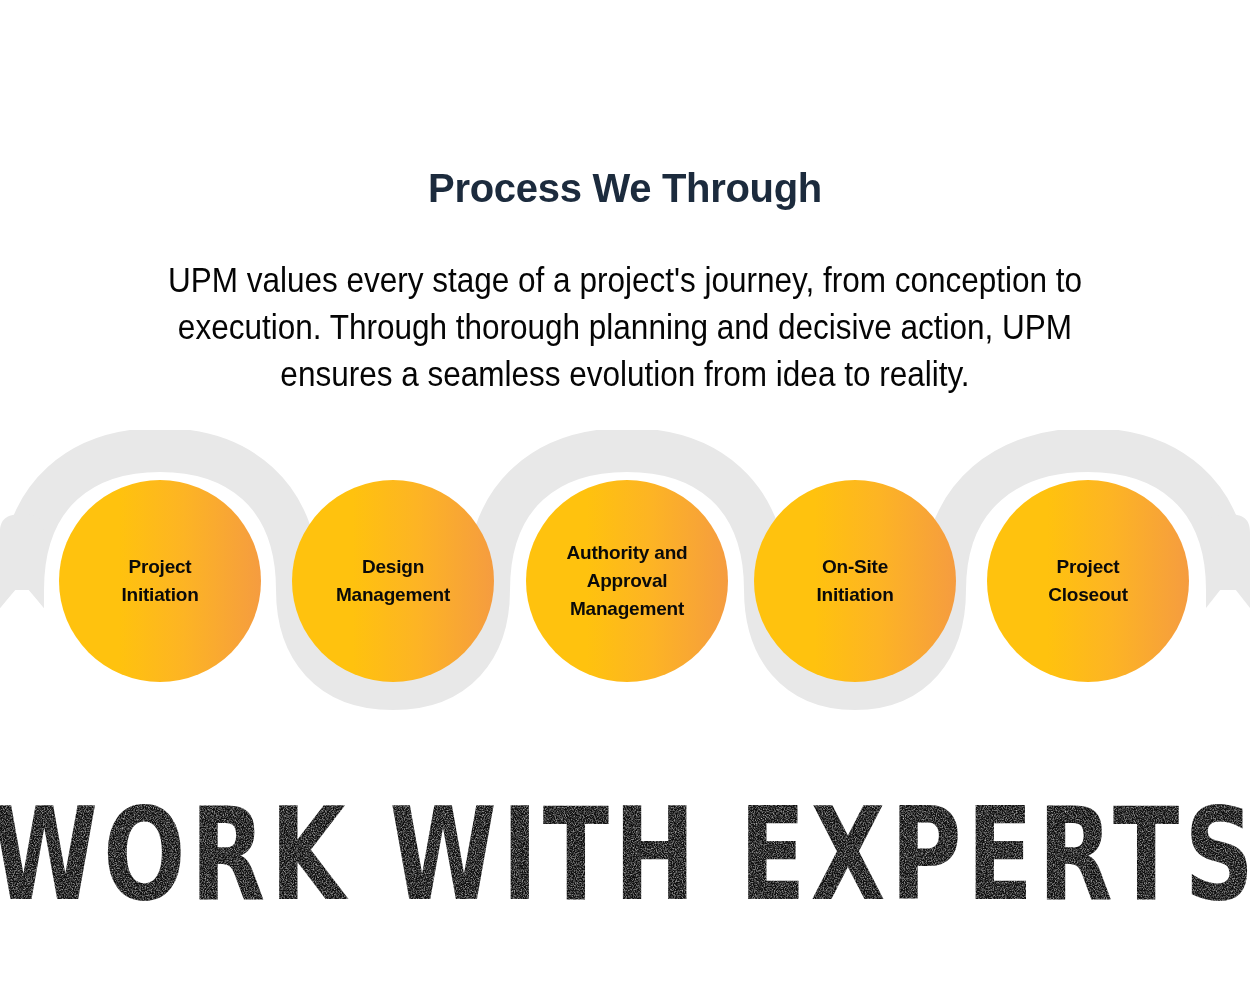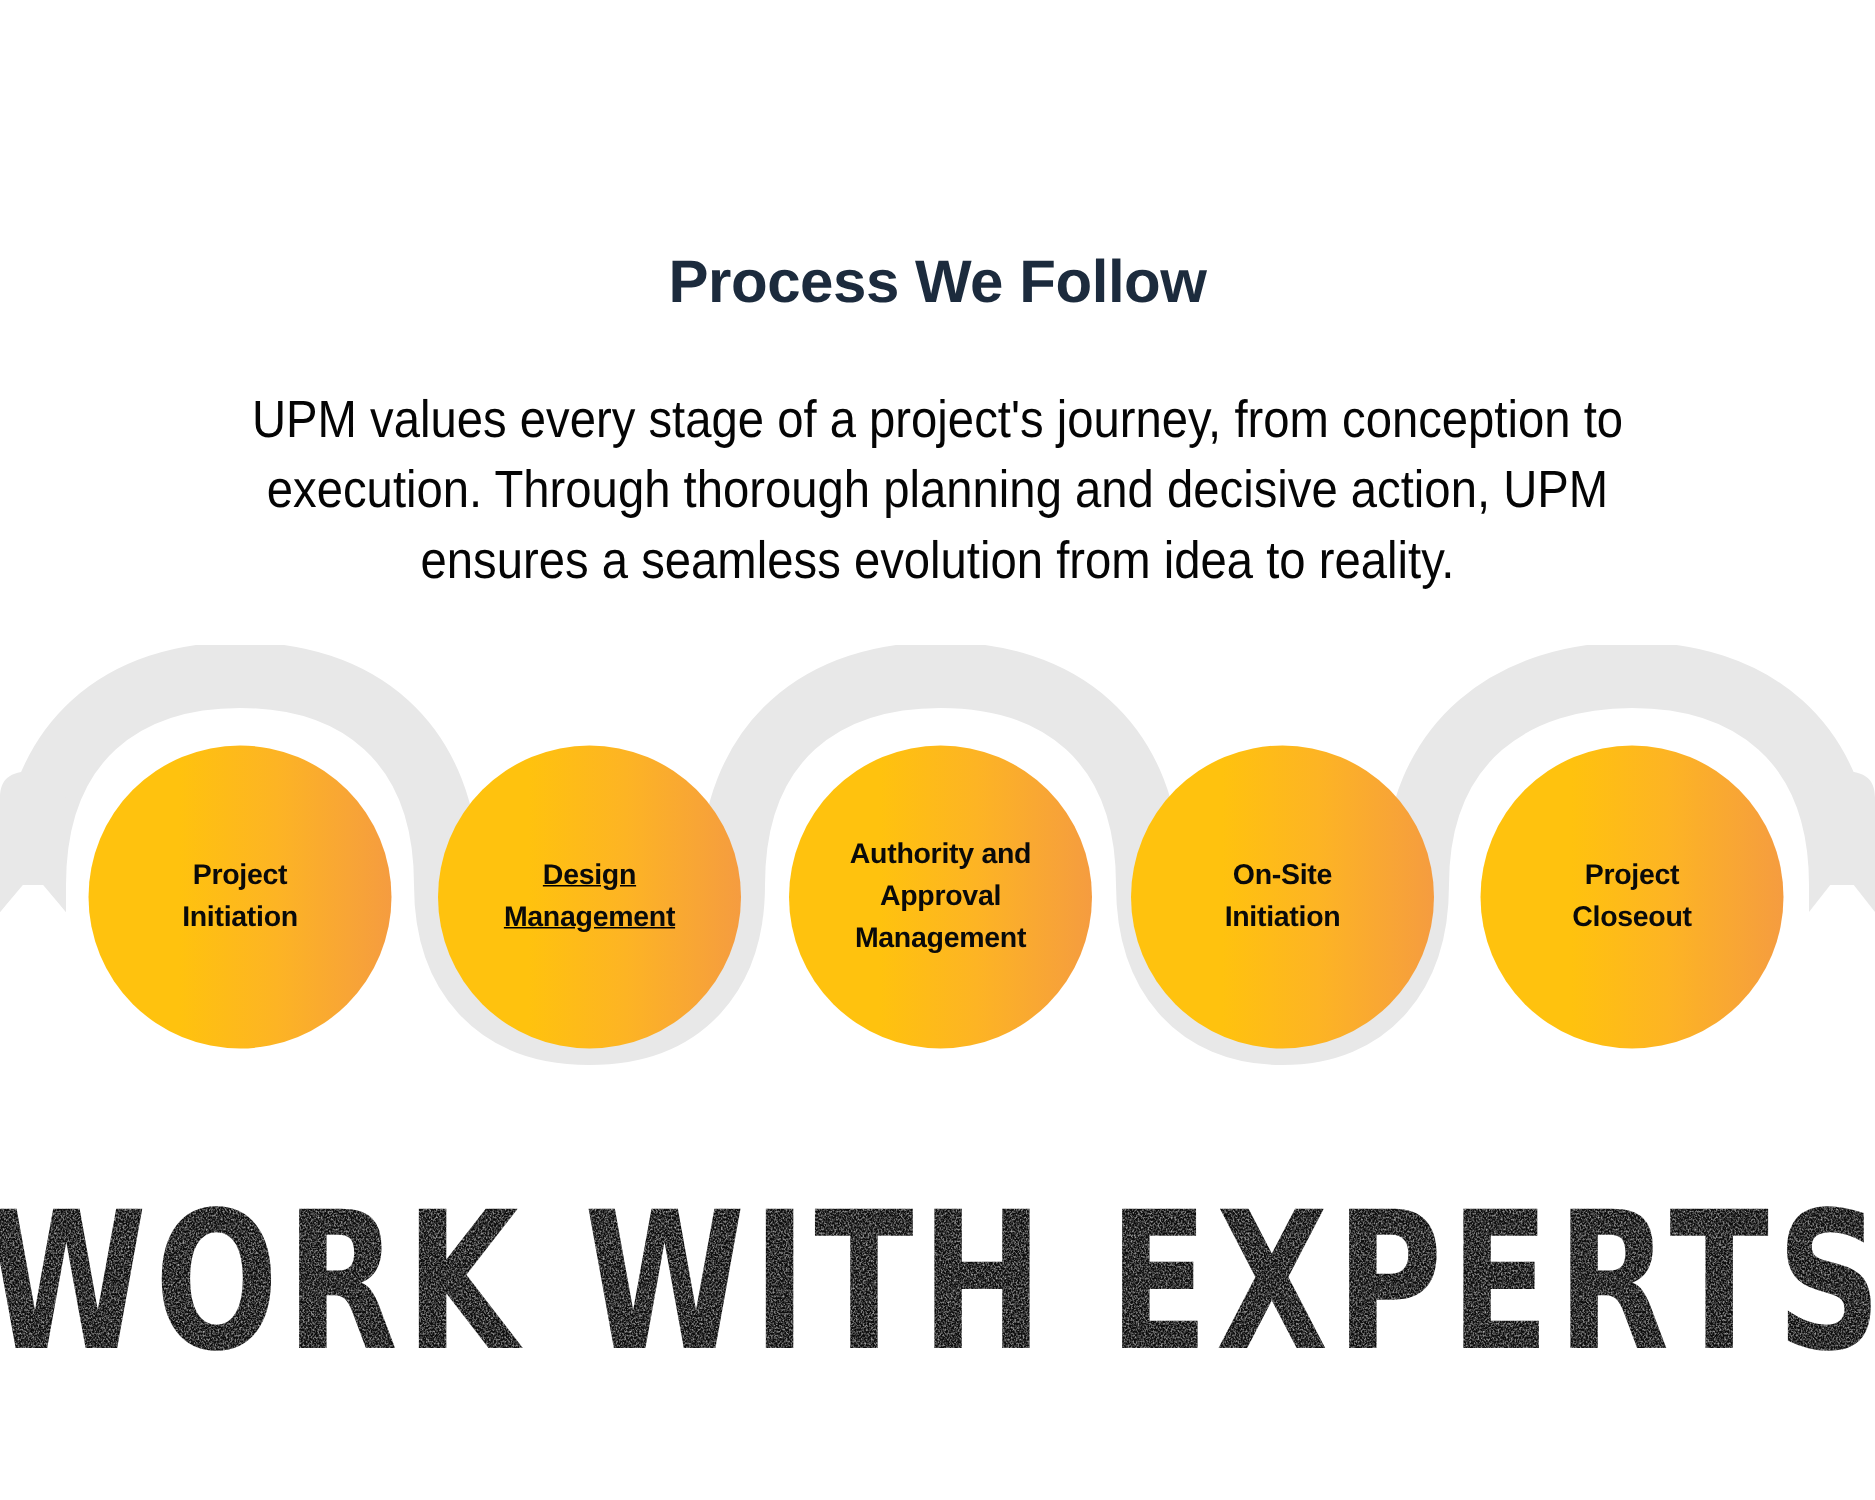--- a/index.html
+++ b/index.html
@@ -65,21 +65,21 @@
     position: absolute;
     left: 0;
     top: 0;
     width: 1250px;
     height: 300px;
   }
 
   .nodes {
     position: absolute;
     left: 0;
-    top: 17px;
+    top: 0;
     width: 1034px;
     height: 300px;
   }
 
   .node {
     position: absolute;
     width: 202px;
     height: 202px;
     border-radius: 50%;
     background: linear-gradient(90deg, #ffc20e 0%, #ffc20e 30%, #fdb424 62%, #f59c40 100%);
@@ -94,21 +94,21 @@
     font-weight: bold;
     color: #0a0a0a;
     text-align: center;
     white-space: pre-line;
     font-family: "Liberation Sans", sans-serif;
     letter-spacing: -0.2px;
     padding: 0 6px;
   }
 
   .node-0 { left: 59px; }
-  .node-1 { left: 292px; text-decoration: underline; }
+  .node-1 { left: 292px; }
   .node-2 { left: 526px; }
   .node-3 { left: 754px; }
   .node-4 { left: 987px; }
   .banner-wrap {
     position: absolute;
     top: 775px;
     left: 0;
     width: 1250px;
     height: 140px;
   }
@@ -118,21 +118,21 @@
     top: 0;
     width: 1250px;
     height: 140px;
   }
 </style>
 </head>
 <body>
 
 <div class="slide">
 
-  <div class="heading">Process We Follow</div>
+  <div class="heading">Process We Through</div>
 
   <div class="intro">UPM values every stage of a project's journey, from conception to execution. Through thorough planning and decisive action, UPM ensures a seamless evolution from idea to reality.</div>
 
   <div class="chain">
 
     <svg class="chain-svg" viewBox="0 0 1250 300" preserveAspectRatio="none">
       <defs>
         <linearGradient id="nodeGrad" x1="0" y1="0" x2="1" y2="0">
           <stop offset="0%" stop-color="#ffc20e"></stop>
           <stop offset="30%" stop-color="#ffc20e"></stop>

